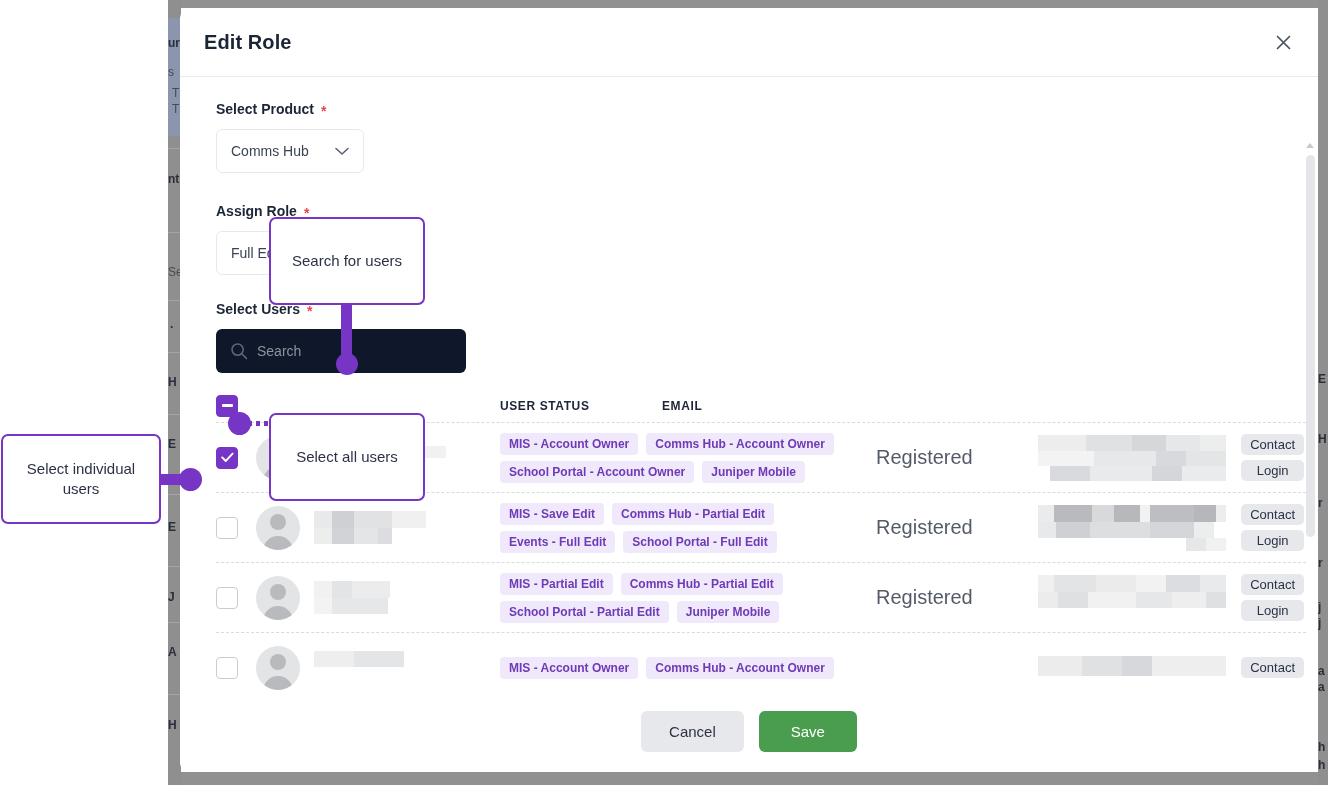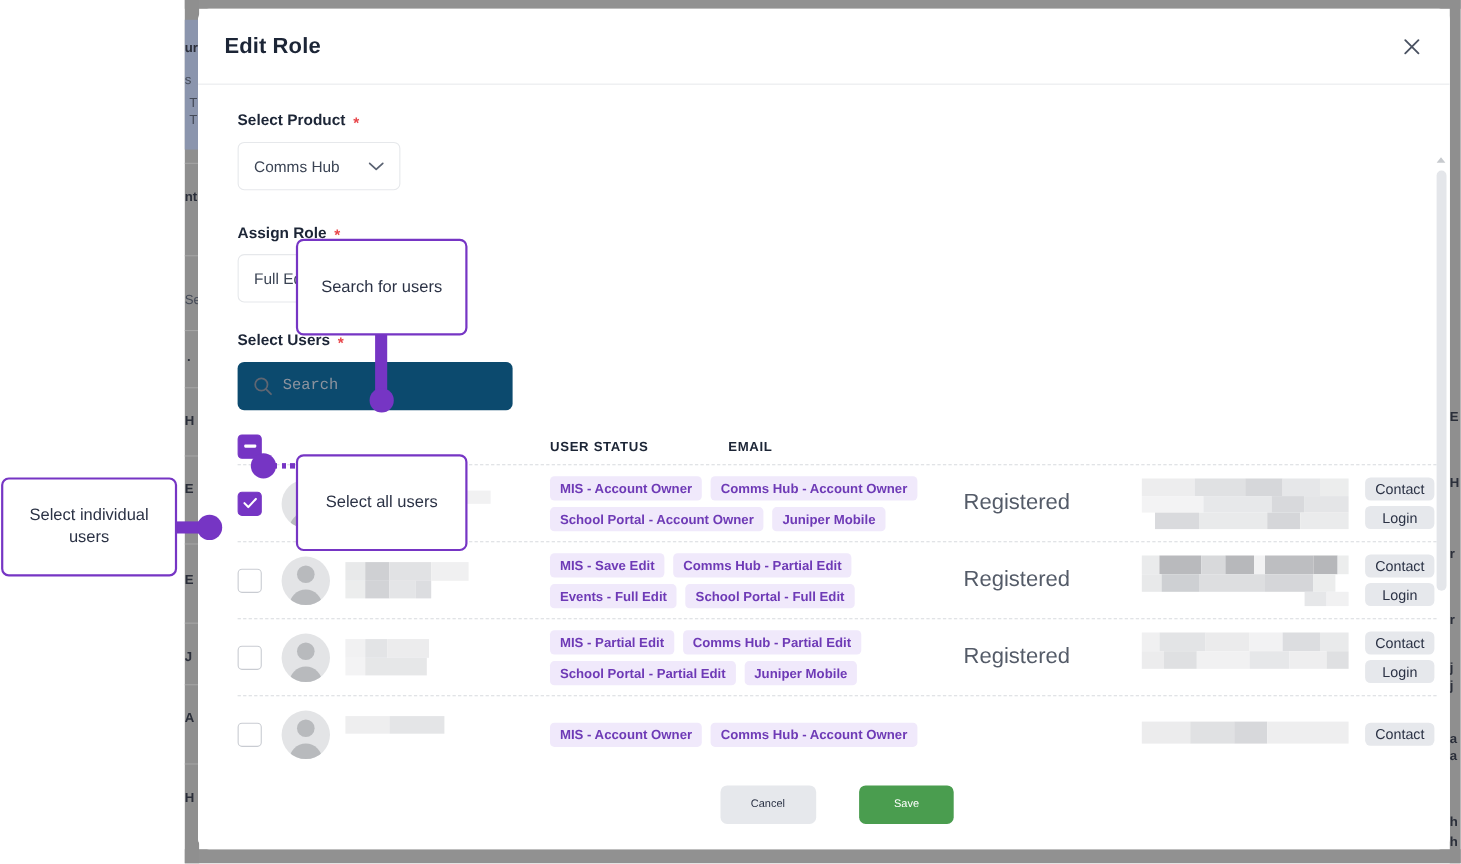--- a/index.html
+++ b/index.html
@@ -103,26 +103,25 @@
     cursor: pointer;
   }
   .chev { color: #5a6272; display: flex; }
 
   .mb-38 { margin-bottom: 30px; }
   .mb-30 { margin-bottom: 26px; }
 
   
   .search-box {
     width: 250px; height: 44px;
-    background: #0c4a6e; border-radius: 6px;
+    background: #0f172a; border-radius: 6px;
     display: flex; align-items: center; gap: 9px;
     padding: 0 14px;
     margin-bottom: 16px;
     cursor: text;
-    font-family: Liberation Mono, monospace;
   }
   .search-icon { color: #5f6672; display: flex; }
   .search-ph { font-size: 14px; color: #8d939e; }
 
   
   .tbl { width: 1090px; }
   .tbl-head {
     display: flex; align-items: center;
     height: 34px;
     border-bottom: 1px dashed #d7dade;
@@ -222,23 +221,22 @@
   .modal-footer {
     flex: 0 0 82px; height: 82px;
     background: #fff;
     display: flex; align-items: center; justify-content: center;
     gap: 15px;
     border-top: none;
     position: relative; z-index: 5;
   }
   .btn {
     border: none; border-radius: 6px;
-    font-size: 10px; cursor: pointer;
+    font-size: 15px; cursor: pointer;
     font-family: "Liberation Sans", sans-serif;
-    margin-left: 24px;
   }
   .btn-cancel { background: #e6e8ec; color: #2b3245; padding: 12px 28px; }
   .btn-save   { background: #4a9d4f; color: #ffffff; padding: 12px 32px; }
 
   
   .callout {
     position: absolute; z-index: 40;
     background: #ffffff;
     border: 2.5px solid #7635c4;
     border-radius: 7px;

